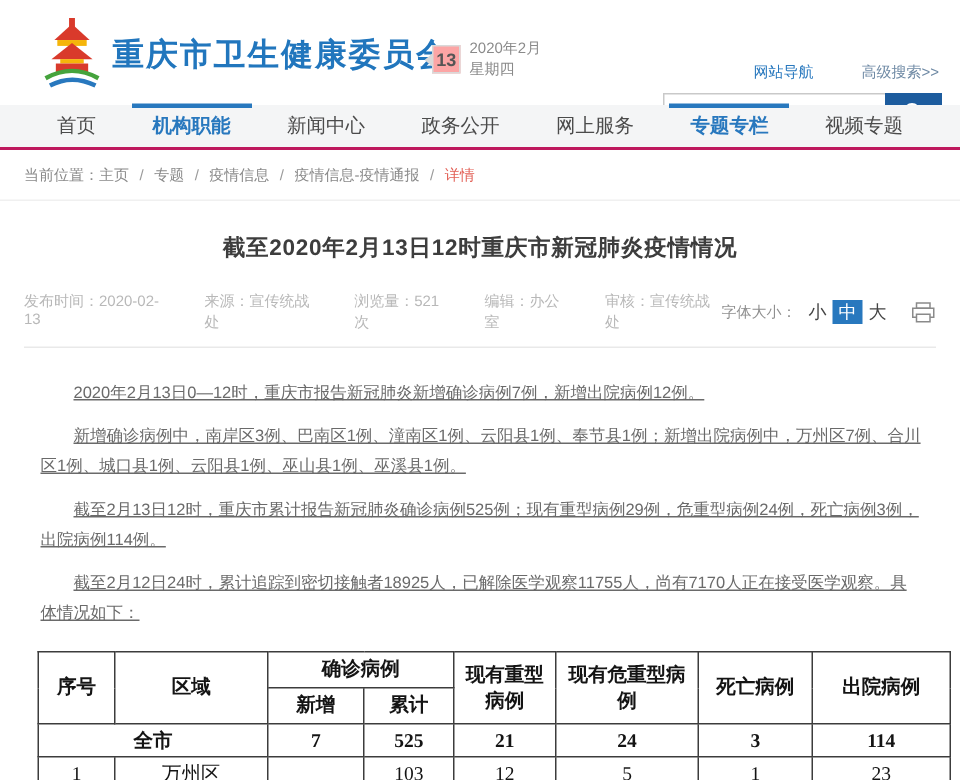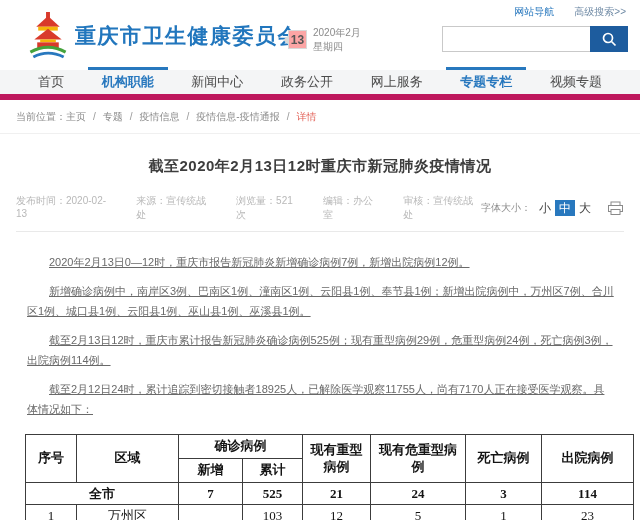--- a/index.html
+++ b/index.html
@@ -11,32 +11,32 @@
   .logo-group { position:absolute; left:28px; top:12px; display:flex; align-items:center; cursor:pointer; }
   .logo-icon { width:40px; height:47px; margin-right:7px; }
   .site-title { font-size:21px; font-weight:bold; color:#2176bd; letter-spacing:1.5px; }
   .date-group { position:absolute; left:283px; top:26px; display:flex; align-items:center; }
   .date-notch { width:0; height:0; border-top:5px solid transparent; border-bottom:5px solid transparent;
     border-right:6px solid #d9d9d9; margin-right:-1px; }
   .date-day { width:19px; height:19px; border:1px solid #d9d9d9; background:#fca5a5; color:#555;
     font-size:12px; font-weight:bold; display:flex; align-items:center; justify-content:center; }
   .date-text { margin-left:6px; font-size:10px; color:#8a8a8a; line-height:1.35; }
   .top-right { position:absolute; right:12px; top:5px; display:flex; flex-direction:column; align-items:flex-end; }
-  .top-links { display:flex; gap:20px; margin-bottom:7px; margin-right:2px; }
+  .top-links { display:flex; gap:32px; margin-bottom:7px; margin-right:2px;margin-top:36px; }
   .top-link { font-size:10px; color:#2878be; text-decoration:none; cursor:pointer; }
   .top-link:last-child { color:#6f8aa5; }
   .search-box { display:flex; }
   .search-input { width:148px; height:26px; border:1px solid #c9c9c9; border-right:none; outline:none;
     font-size:12px; padding:0 6px; color:#333; }
   .search-btn { width:38px; height:26px; background:#1d5c9e; border:none; cursor:pointer;
     display:flex; align-items:center; justify-content:center; }
 
   
   .nav { height:30px; background:#f4f5f6; display:flex; justify-content:space-between;
-    align-items:center; padding:0 38px; border-bottom:6px solid #be185d; position:relative; }
+    align-items:center; padding:0 38px; border-bottom:2px solid #be185d; position:relative; }
   .nav-item { font-size:13px; color:#4b4b4b; cursor:pointer; position:relative;
     height:30px; display:flex; align-items:center; }
   .nav-item.active { color:#2878be; font-weight:bold; }
   .nav-item.active::before { content:""; position:absolute; top:0; left:-14px; right:-14px;
     height:3px; background:#2878be; }
 
   
   .breadcrumb { height:34px; display:flex; align-items:center; padding:0 16px;
     font-size:10px; color:#8a8a8a; border-bottom:1px solid #f0f0f0; }
   .breadcrumb a { color:#8a8a8a; text-decoration:none; cursor:pointer; }

